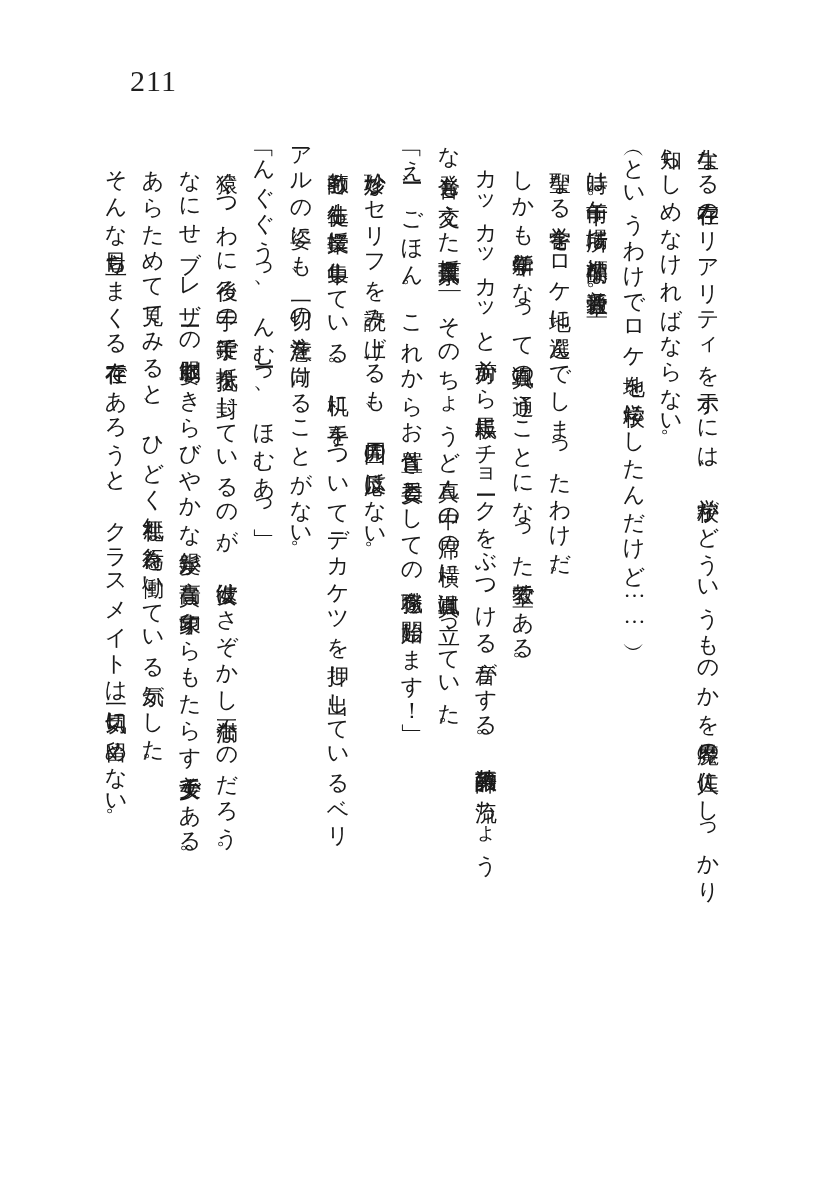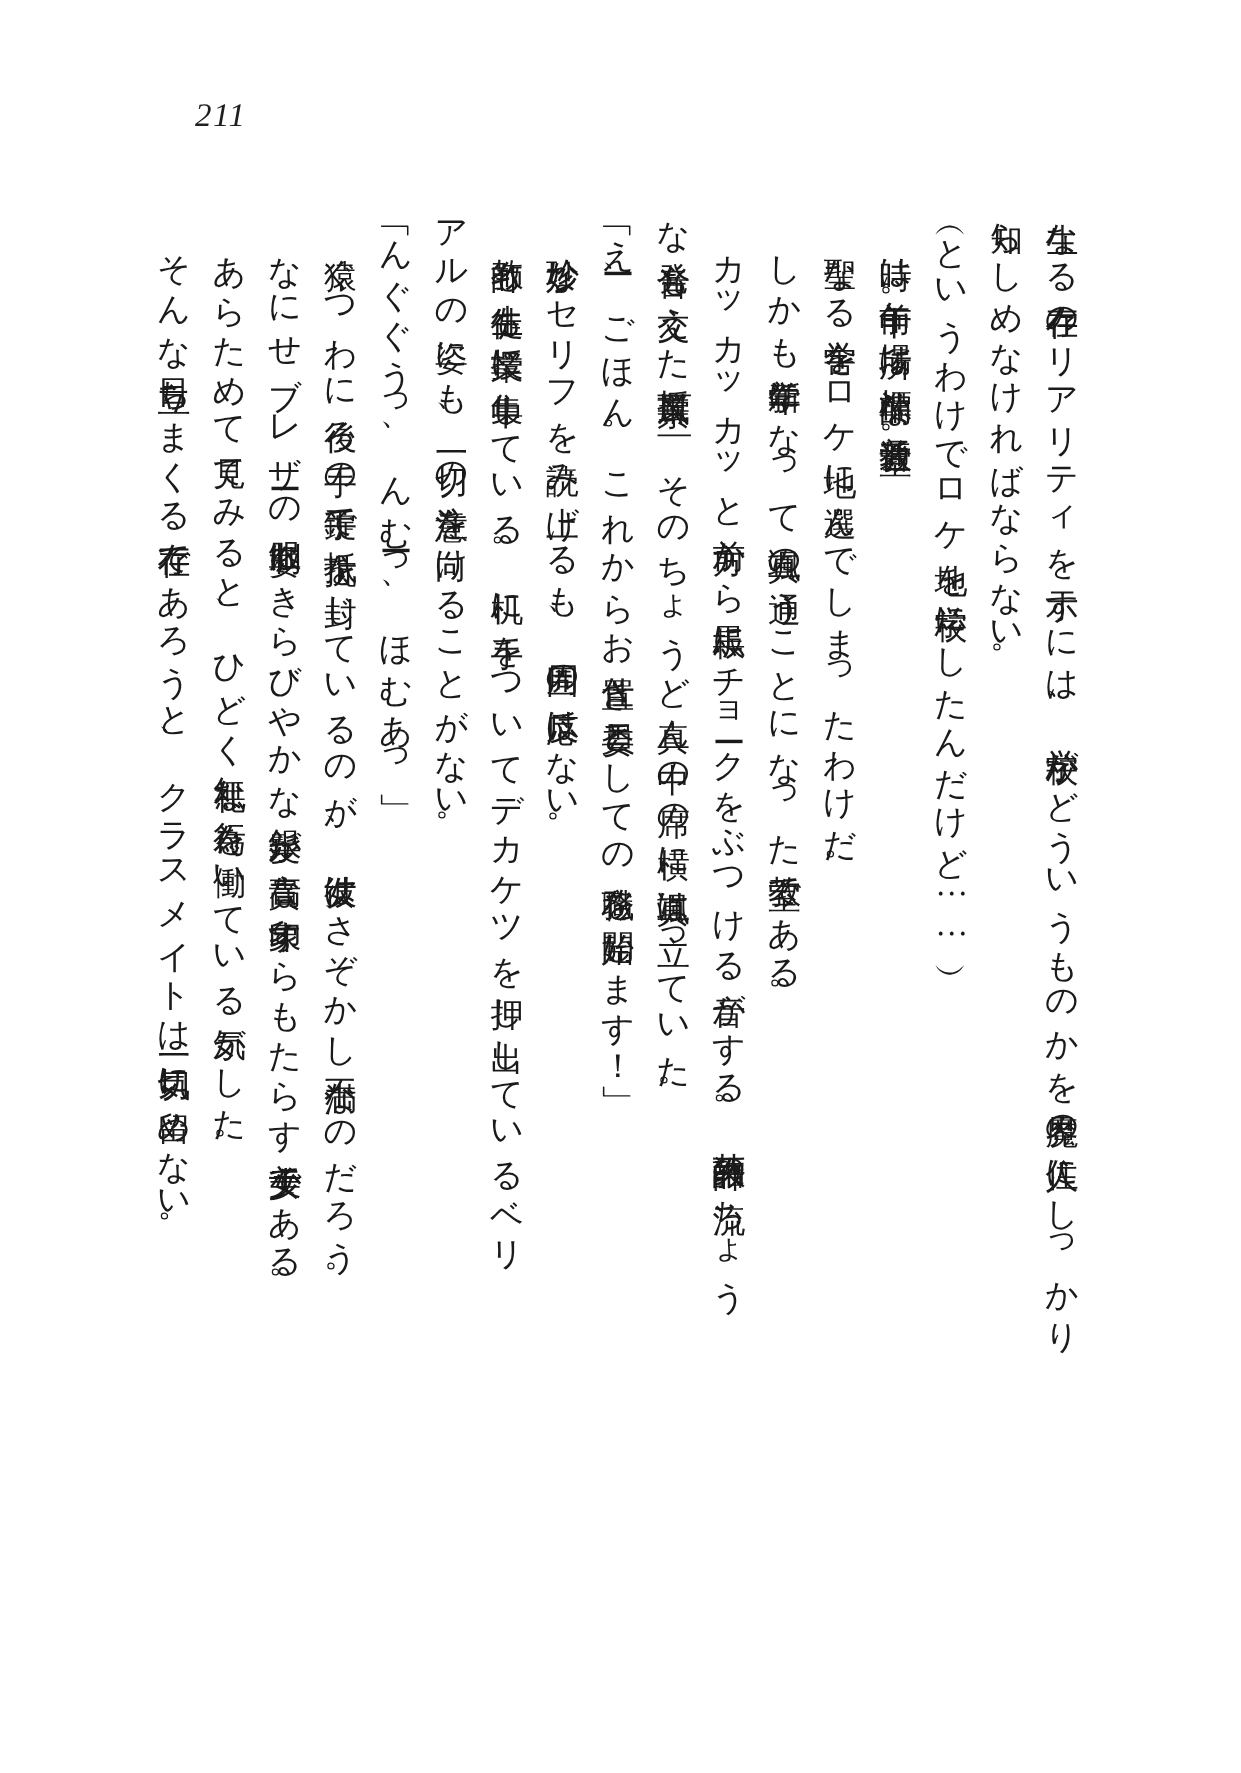--- a/index.html
+++ b/index.html
@@ -16,22 +16,21 @@
   }
   .book-page {
     position: absolute;
     inset: 0;
     background: #ffffff;
   }
   .page-number {
     position: absolute;
     top: 64px;
     left: 130px;
-    font-size: 22px;
-    font-style: italic;
+    font-size: 30px;
     color: #1f1f1f;
     letter-spacing: 1px;
   }
   .text-block {
     position: absolute;
     top: 131px;
     right: 100px;
     height: 952px;
     writing-mode: vertical-rl;
     -webkit-writing-mode: vertical-rl;

